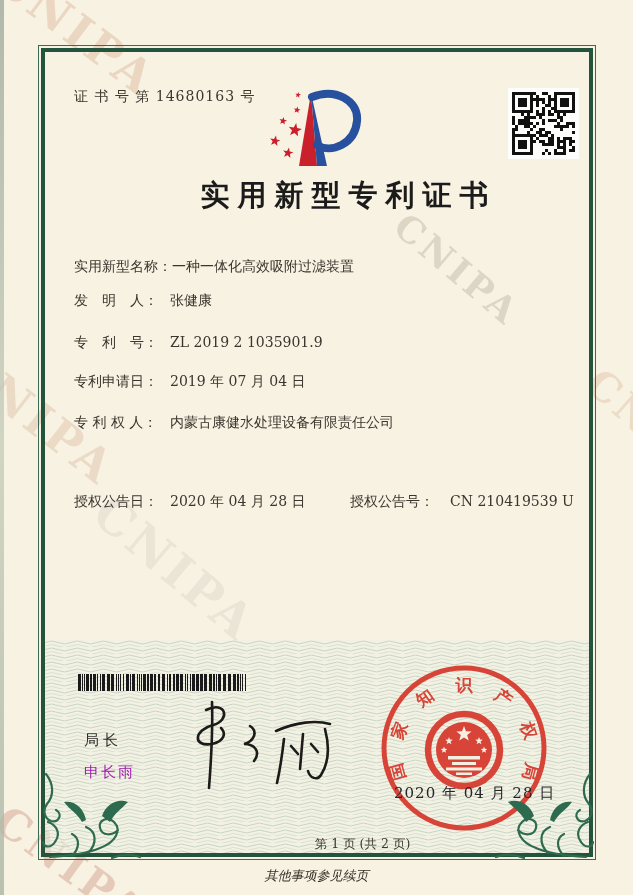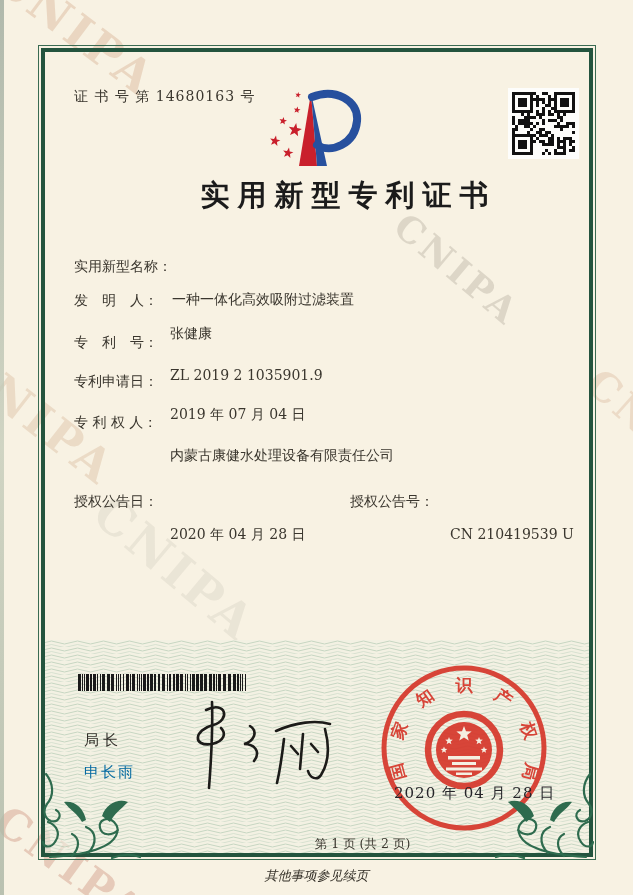--- a/index.html
+++ b/index.html
@@ -23,29 +23,29 @@
   .band{position:absolute;left:45px;top:640px;width:546px;height:216px;z-index:1;}
   
   .abs{position:absolute;z-index:3;}
   .cert-no{left:74px;top:88px;font-size:14px;letter-spacing:1px;color:#3b372f;}
   .logo{left:263px;top:88px;}
   .qr{left:508px;top:88px;background:#fdfdfb;padding:2px;}
   .title{left:40px;top:176px;width:609px;text-align:center;font-size:29px;font-weight:bold;
          letter-spacing:8px;text-indent:8px;color:#1b1b1b;}
   .row{position:absolute;left:74px;z-index:3;font-size:14px;line-height:21px;color:#3a362e;width:505px;}
   .flabel{display:inline-block;min-width:96px;vertical-align:top;}
-  .fvalue{display:inline-block;max-width:400px;vertical-align:top;margin-top:33px;}
+  .fvalue{display:inline-block;max-width:400px;vertical-align:top;}
   .pair2{position:absolute;left:276px;top:0;white-space:nowrap;}
   .pair2 .flabel{min-width:0;margin-right:16px;}
   .paras{left:76px;top:522px;width:492px;font-size:13.5px;line-height:2.0;
          font-style:italic;color:#2e2b26;}
   .paras p{margin:0;text-indent:2em;}
   .barcode{left:78px;top:674px;}
   .signer-role{left:84px;top:731px;font-size:15px;letter-spacing:4px;color:#2f2c27;}
-  .signer-name{left:84px;top:763px;font-size:15px;letter-spacing:2px;color:#0369a1;}
+  .signer-name{left:84px;top:763px;font-size:15px;letter-spacing:2px;color:#a21caf;}
   .signature{left:168px;top:698px;z-index:3;}
   .seal{left:376px;top:658px;z-index:4;}
   .seal-date{left:394px;top:784px;font-size:15px;letter-spacing:1px;color:#26252a;z-index:5;}
   .footer-page{left:40px;top:836px;width:553px;text-align:center;font-size:12.5px;color:#3a362e;padding-left:46px;}
   .footer-note{left:40px;top:867px;width:553px;text-align:center;font-size:13px;
                font-style:italic;color:#353129;z-index:3;}
   .orn{position:absolute;z-index:4;}
   .orn-l{left:42px;top:770px;}
   .orn-r{left:494px;top:770px;transform:scaleX(-1);}
 </style>

